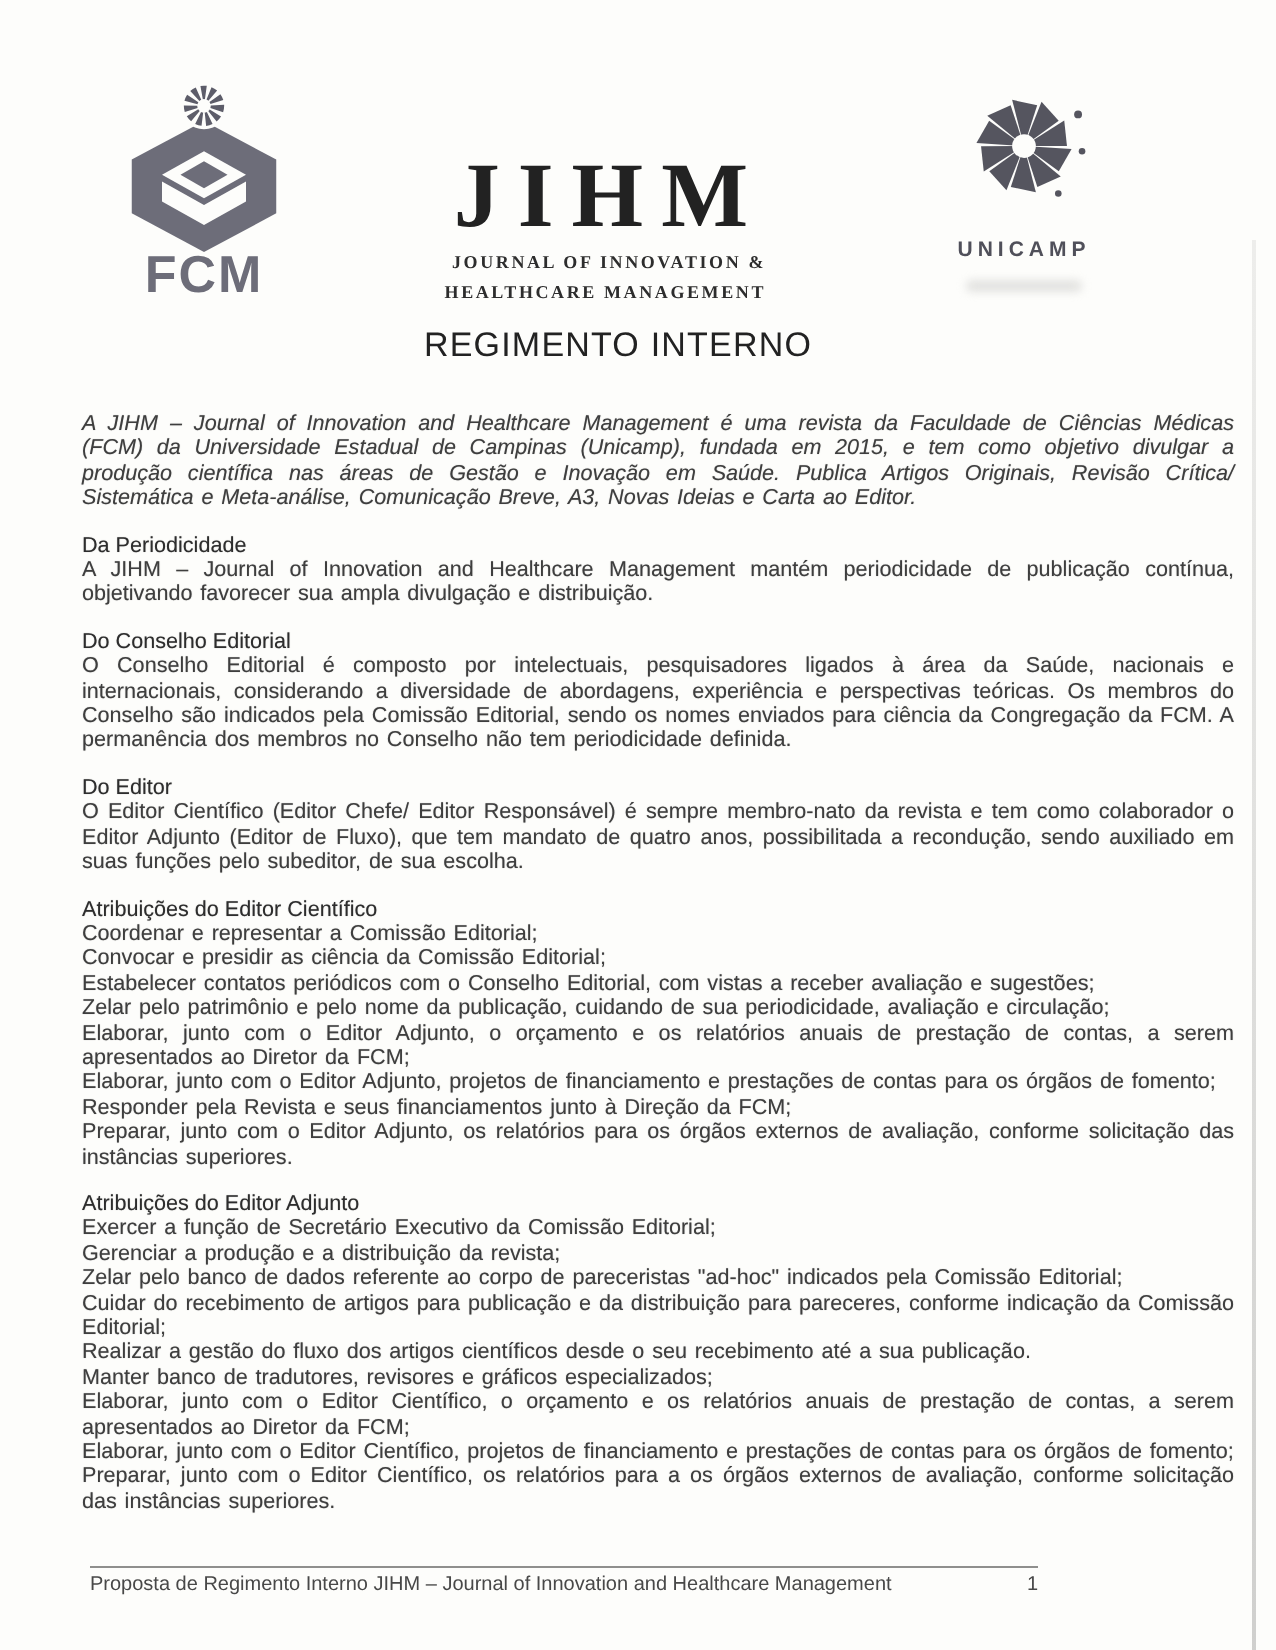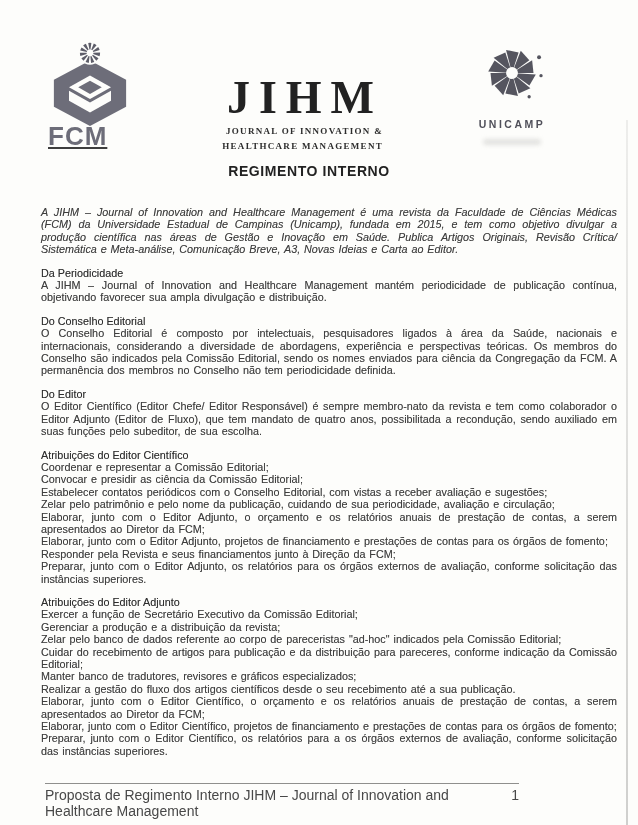--- a/index.html
+++ b/index.html
@@ -10,21 +10,21 @@
     background:#fdfdfb;
     font-family:"Liberation Sans", sans-serif;
     color:#3e3e3e;
     overflow:hidden;
   }
   .scan-edge {
     position:absolute; left:626px; top:120px; bottom:0; width:2px;
     background:linear-gradient(to bottom, rgba(190,190,188,0.25), rgba(170,170,168,0.55));
   }
   
-  .fcm-logo { position:absolute; left:48px; top:42px; width:108px; text-align:left;text-decoration:underline; }
+  .fcm-logo { position:absolute; left:48px; top:42px; width:108px; text-align:center; }
   .fcm-text {
     font-size:26px; font-weight:bold; letter-spacing:1px;
     color:#6d6d79; margin-top:-7px; line-height:1;
   }
   .jihm-logo { position:absolute; left:183px; top:50px; width:200px; text-align:right;margin-top:25px; }
   .jihm-big {
     font-family:"Liberation Serif", serif; font-weight:bold;
     font-size:46px; letter-spacing:9px; line-height:1;
     color:#222; text-indent:6px;
   }
@@ -37,40 +37,40 @@
     font-size:10.5px; font-weight:bold; letter-spacing:2.5px;
     color:#50505a; margin-top:8px;
   }
   .unicamp-smudge {
     width:58px; height:6px; margin:9px auto 0;
     background:#e2e2e0; filter:blur(2px); border-radius:3px;
   }
   
   .doc-title {
     position:absolute; top:163px; left:0; right:20px;
-    text-align:center; font-size:14px; font-weight:bold;
+    text-align:center; font-size:17px; font-weight:normal;
     letter-spacing:0.6px; color:#222;
   }
   
   .body {
     position:absolute; top:206px; left:41px; width:576px;
     font-size:10.8px; line-height:12.4px;
     text-shadow:0 0 0.5px rgba(62,62,62,0.45);
   }
   .body p { margin:0; text-align:justify; word-spacing:0.9px; }
   .intro { margin-bottom:0;font-style:italic; }
   .section { margin-top:11px; }
   .section .h { font-weight:normal; color:#2d2d2d; }
   
   .footer {
     position:absolute; top:783px; left:45px; width:474px;
     border-top:1px solid #8f8f8d;
     padding-top:3px;
     display:flex; justify-content:space-between;
-    font-size:14px; color:#484848;
+    font-size:10px; color:#484848;
   }
 </style>
 </head>
 <body>
 
 <div class="page">
 
   <div class="scan-edge"></div>
 
   <div class="fcm-logo">
@@ -146,22 +146,22 @@
       <p>Responder pela Revista e seus financiamentos junto à Direção da FCM;</p>
       <p>Preparar, junto com o Editor Adjunto, os relatórios para os órgãos externos de avaliação, conforme solicitação das instâncias superiores.</p>
     </div>
 
     <div class="section">
       <div class="h">Atribuições do Editor Adjunto</div>
       <p>Exercer a função de Secretário Executivo da Comissão Editorial;</p>
       <p>Gerenciar a produção e a distribuição da revista;</p>
       <p>Zelar pelo banco de dados referente ao corpo de pareceristas "ad-hoc" indicados pela Comissão Editorial;</p>
       <p>Cuidar do recebimento de artigos para publicação e da distribuição para pareceres, conforme indicação da Comissão Editorial;</p>
+      <p>Realizar a gestão do fluxo dos artigos científicos desde o seu recebimento até a sua publicação.</p>
       <p>Manter banco de tradutores, revisores e gráficos especializados;</p>
-      <p>Realizar a gestão do fluxo dos artigos científicos desde o seu recebimento até a sua publicação.</p>
       <p>Elaborar, junto com o Editor Científico, o orçamento e os relatórios anuais de prestação de contas, a serem apresentados ao Diretor da FCM;</p>
       <p>Elaborar, junto com o Editor Científico, projetos de financiamento e prestações de contas para os órgãos de fomento;</p>
       <p>Preparar, junto com o Editor Científico, os relatórios para a os órgãos externos de avaliação, conforme solicitação das instâncias superiores.</p>
     </div>
   </div>
 
   <div class="footer">
     <span>Proposta de Regimento Interno JIHM – Journal of Innovation and Healthcare Management</span>
     <span>1</span>
   </div>

